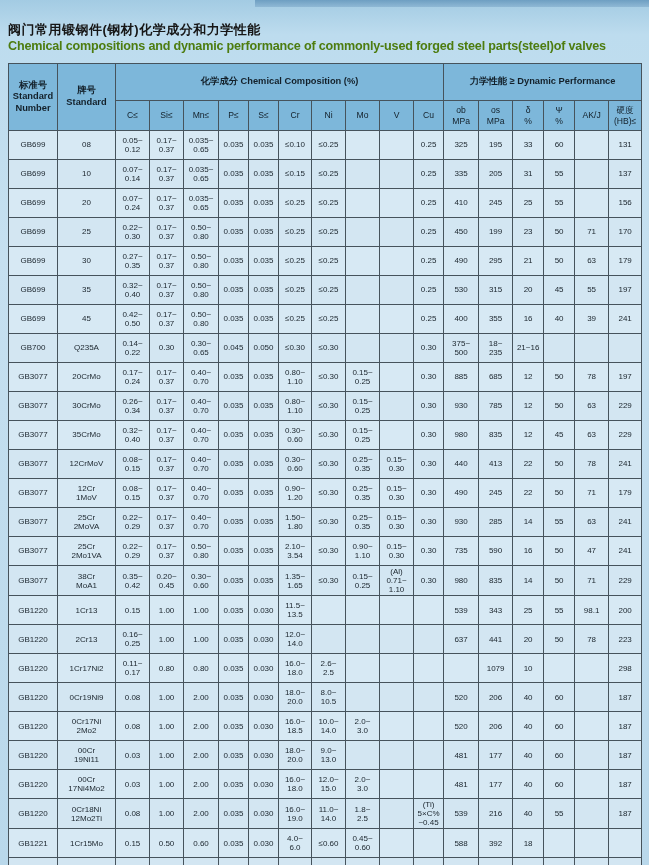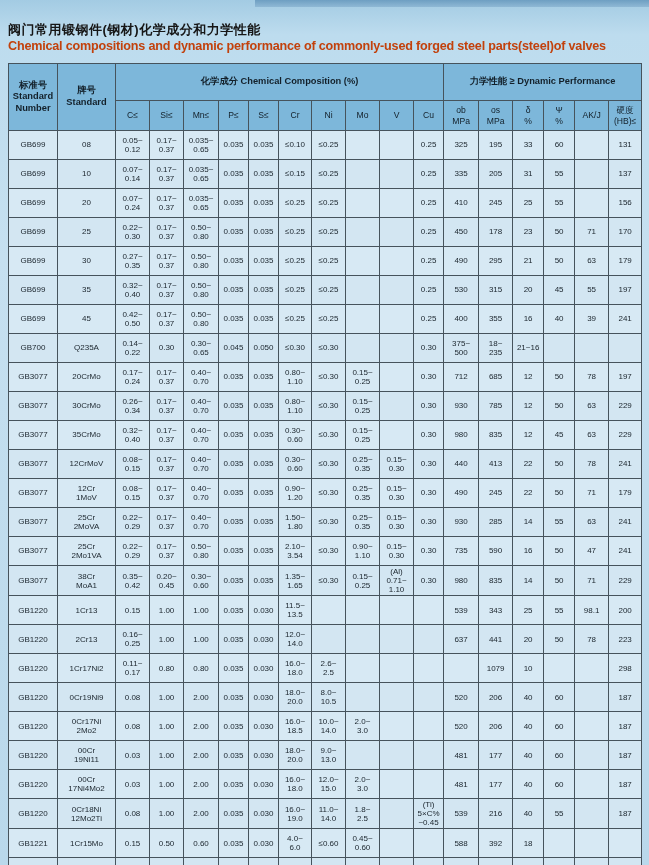--- a/index.html
+++ b/index.html
@@ -11,21 +11,21 @@
   }
   .top-strip{
     position:absolute;top:0;left:255px;width:394px;height:7px;
     background:linear-gradient(180deg,#6e9fc2,#8fb8d5);
   }
   .title-block{position:absolute;left:8px;top:23px;width:640px;}
   .title-zh{
     font-size:13px;font-weight:700;letter-spacing:.5px;line-height:1.15;color:#161616;
   }
   .title-en{
-    font-size:12.6px;font-weight:700;line-height:1.2;margin-top:1px;color:#c2410c;
+    font-size:12.6px;font-weight:700;line-height:1.2;margin-top:1px;color:#4d7c0f;
     letter-spacing:-0.2px;
   }
   table.main{
     position:absolute;left:8px;top:63px;width:633px;
     border-collapse:collapse;table-layout:fixed;
   }
   table.main th, table.main td{
     border:1px solid #46535c;
     text-align:center;vertical-align:middle;
     white-space:pre-line;
@@ -190,21 +190,21 @@
         <td>0.50~
 0.80</td>
         <td>0.035</td>
         <td>0.035</td>
         <td>≤0.25</td>
         <td>≤0.25</td>
         <td></td>
         <td></td>
         <td>0.25</td>
         <td>450</td>
-        <td>178</td>
+        <td>199</td>
         <td>23</td>
         <td>50</td>
         <td>71</td>
         <td>170</td>
       </tr>
       <tr>
         <td>GB699</td>
         <td>30</td>
         <td>0.27~
 0.35</td>
@@ -307,21 +307,21 @@
 0.70</td>
         <td>0.035</td>
         <td>0.035</td>
         <td>0.80~
 1.10</td>
         <td>≤0.30</td>
         <td>0.15~
 0.25</td>
         <td></td>
         <td>0.30</td>
-        <td>712</td>
+        <td>885</td>
         <td>685</td>
         <td>12</td>
         <td>50</td>
         <td>78</td>
         <td>197</td>
       </tr>
       <tr>
         <td>GB3077</td>
         <td>30CrMo</td>
         <td>0.26~

